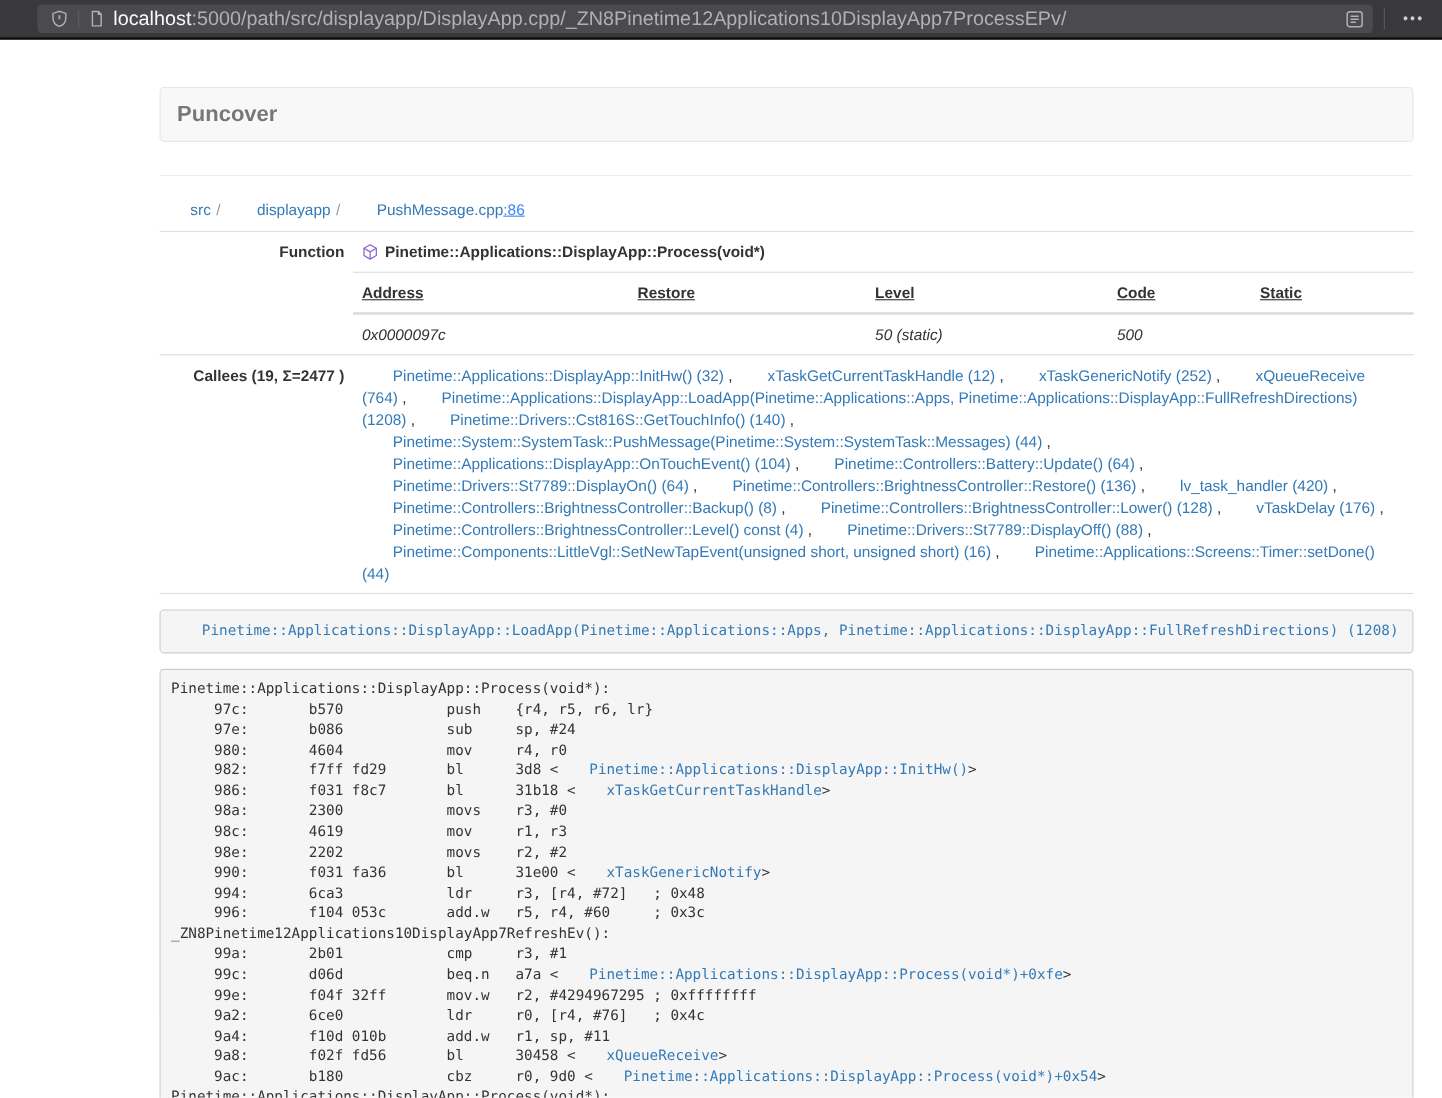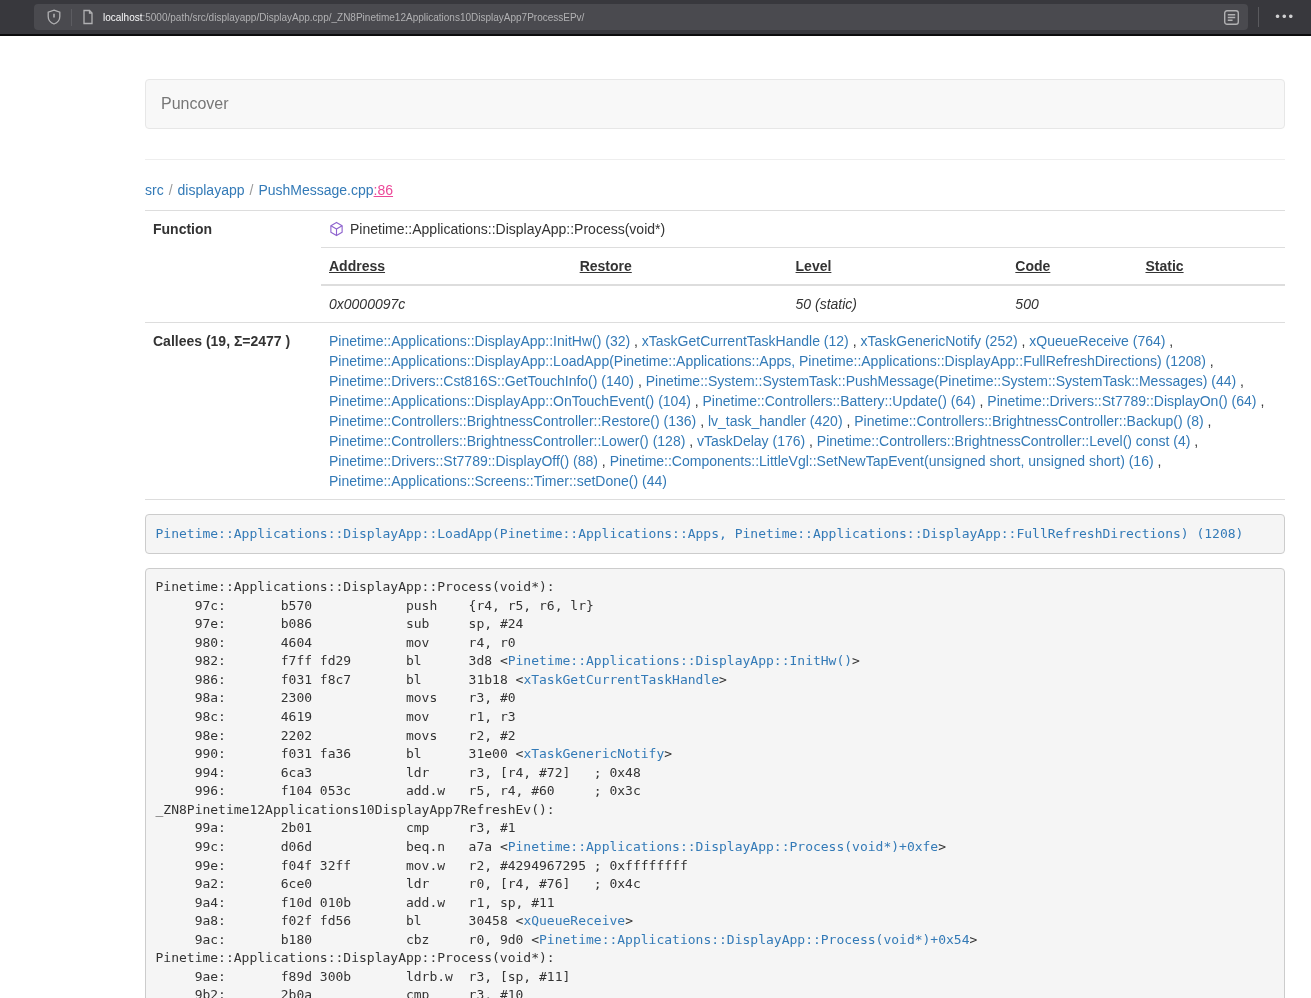--- a/index.html
+++ b/index.html
@@ -25,21 +25,21 @@
     height: 26px;
     background: #4a4a4f;
     border-radius: 4px;
     display: flex;
     align-items: center;
     padding: 0 8px 0 12px;
     min-width: 0;
   }
   .urlbar .vsep { width: 1px; height: 17px; background: #5c5c61; margin: 0 9px; flex: none; }
   .url-text {
-    font-size: 10px;
+    font-size: 18px;
     white-space: nowrap;
     overflow: hidden;
     margin-left: 8px;
     flex: 1;
   }
   .url-text .host { color: #f9f9fa; }
   .url-text .rest { color: #b1b1b3; }
   .tb-icon { flex: none; display: inline-flex; align-items: center; }
   .toolbar .vsep2 { width: 1px; height: 20px; background: #5a5a5e; margin: 0 10px; flex: none; }
   .menu-dots {
@@ -51,36 +51,36 @@
   .navbar {
     margin-top: 43px;
     height: 48px;
     background: #f8f8f8;
     border: 1px solid #e7e7e7;
     border-radius: 4px;
     display: flex;
     align-items: center;
     padding: 0 15px;
   }
-  .brand { font-size: 16px; color: #777777; text-decoration: none; cursor: pointer; }
+  .brand { font-size: 20px; color: #777777; text-decoration: none; cursor: pointer; font-weight: bold; }
   hr.rule { border: none; border-top: 1px solid #eeeeee; margin: 30px 0 20px 0; }
   .breadcrumb { margin: 0 0 10px 0; line-height: 20px; }
   .breadcrumb .sep { color: #999999; margin: 0 5px; }
-  .breadcrumb .suffix { color: #ec4899; text-decoration: underline; }
-  a.lnk { color: #337ab7; text-decoration: none; cursor: pointer; }
+  .breadcrumb .suffix { color: #3b82f6; text-decoration: underline; }
+  a.lnk { color: #337ab7; text-decoration: none; cursor: pointer; margin-left: 28px; }
   
   table.info-table { width: 100%; border-collapse: collapse; border-bottom: 1px solid #dddddd; }
   table.info-table > tbody > tr > th.rowlabel {
-    width: 160px; padding: 8px; text-align: left; vertical-align: top;
+    width: 160px; padding: 8px; text-align: right; vertical-align: top;
     border-top: 1px solid #dddddd; font-weight: bold; line-height: 20px;
   }
   table.info-table > tbody > tr > td.rowvalue {
     padding: 0; border-top: 1px solid #dddddd; vertical-align: top; line-height: 20px;
   }
-  .fn-line { padding: 8px; }
+  .fn-line { padding: 8px; font-weight: bold; }
   .fn-line svg { vertical-align: -3px; margin-right: 6px; }
   table.inner-table { width: 100%; border-collapse: collapse; border-top: 1px solid #dddddd; }
   table.inner-table th {
     padding: 8px; text-align: left; font-weight: bold;
     border-bottom: 2px solid #dddddd; line-height: 20px; text-decoration: underline;
   }
   table.inner-table td { padding: 8px; line-height: 20px; font-style: italic; }
   .cell-pad { padding: 8px; }
   .callees-cell { padding: 8px; line-height: 20px; }
   

